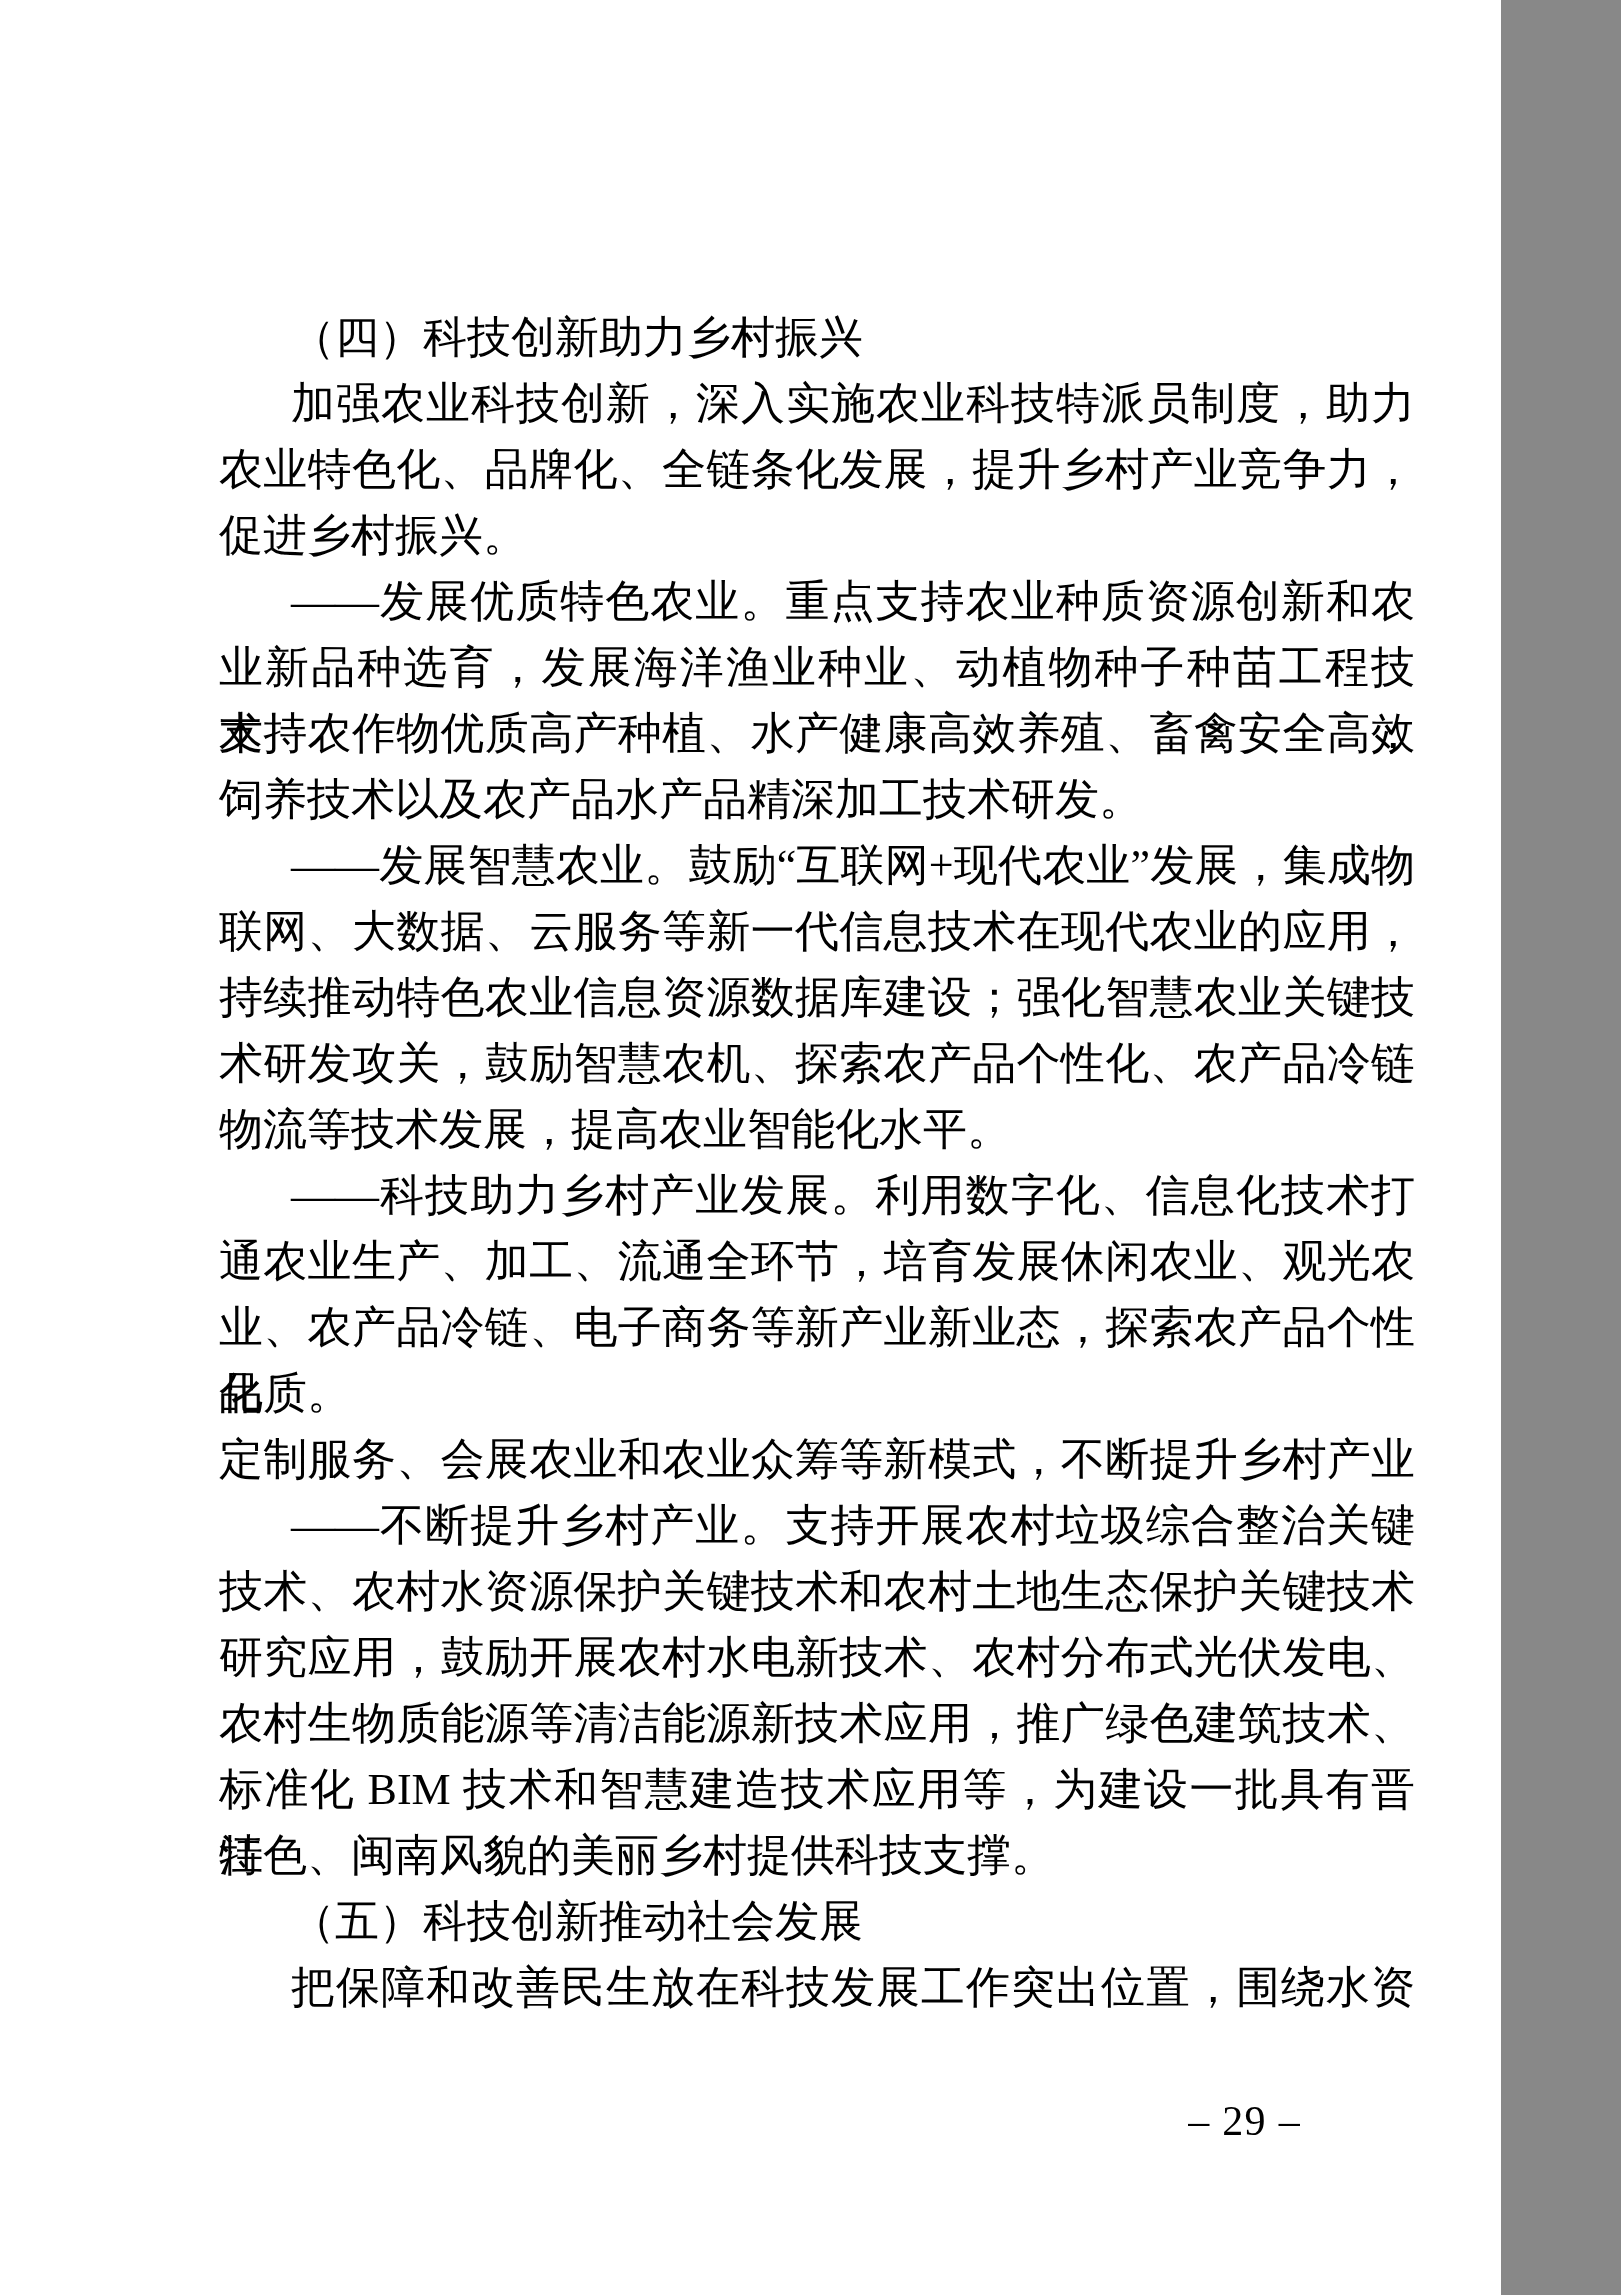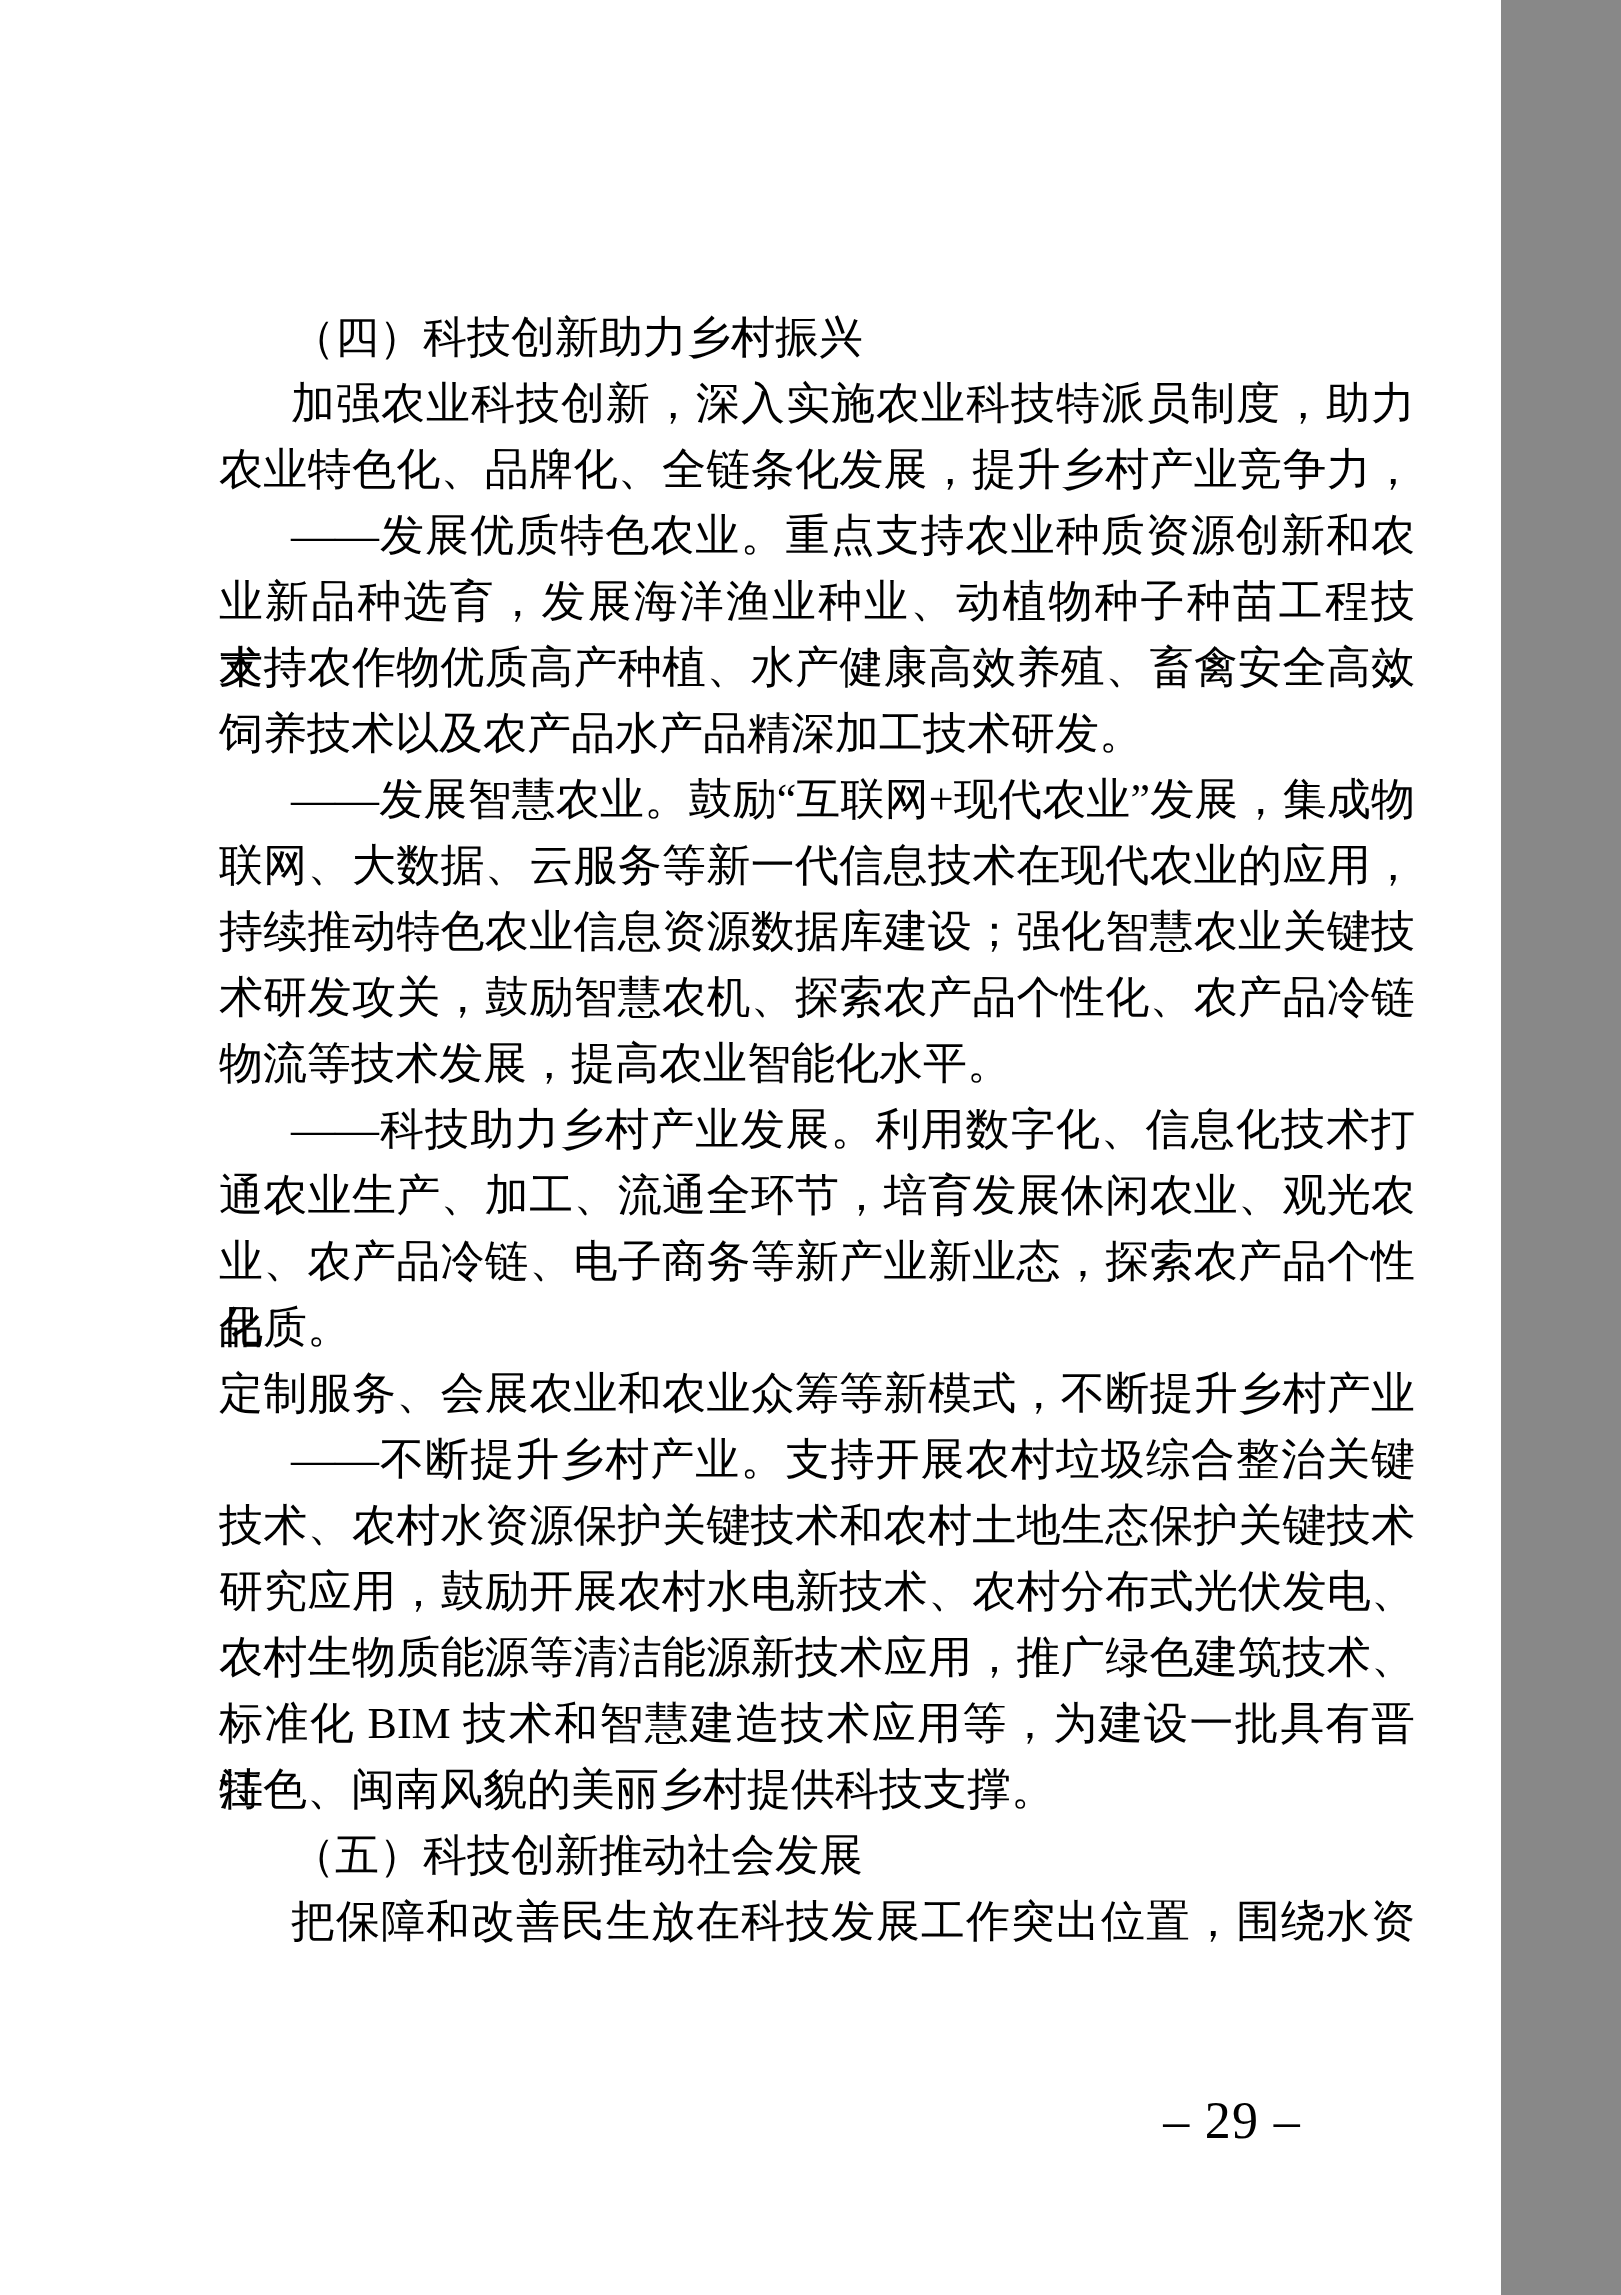--- a/index.html
+++ b/index.html
@@ -34,34 +34,35 @@
     text-align-last: justify;
     text-justify: inter-character;
   }
   .line.indent {
     text-indent: 72px;
   }
   .page-number {
     position: absolute;
     top: 2098px;
     right: 200px;
-    font-size: 52px;
+    font-size: 42px;
     line-height: 46px;
     letter-spacing: 1.3px;
     color: #000000;
   }
 </style>
 </head>
 <body>
 
 <div class="page">
   <div class="doc-body">
       <div class="line indent">（四）科技创新助力乡村振兴</div>
       <div class="line indent justify">加强农业科技创新，深入实施农业科技特派员制度，助力</div>
       <div class="line justify">农业特色化、品牌化、全链条化发展，提升乡村产业竞争力，</div>
+      <div class="line">促进乡村振兴。</div>
       <div class="line indent justify">——发展优质特色农业。重点支持农业种质资源创新和农</div>
       <div class="line justify">业新品种选育，发展海洋渔业种业、动植物种子种苗工程技术，</div>
       <div class="line justify">支持农作物优质高产种植、水产健康高效养殖、畜禽安全高效</div>
       <div class="line">饲养技术以及农产品水产品精深加工技术研发。</div>
       <div class="line indent justify">——发展智慧农业。鼓励“互联网+现代农业”发展，集成物</div>
       <div class="line justify">联网、大数据、云服务等新一代信息技术在现代农业的应用，</div>
       <div class="line justify">持续推动特色农业信息资源数据库建设；强化智慧农业关键技</div>
       <div class="line justify">术研发攻关，鼓励智慧农机、探索农产品个性化、农产品冷链</div>
       <div class="line">物流等技术发展，提高农业智能化水平。</div>
       <div class="line indent justify">——科技助力乡村产业发展。利用数字化、信息化技术打</div>

